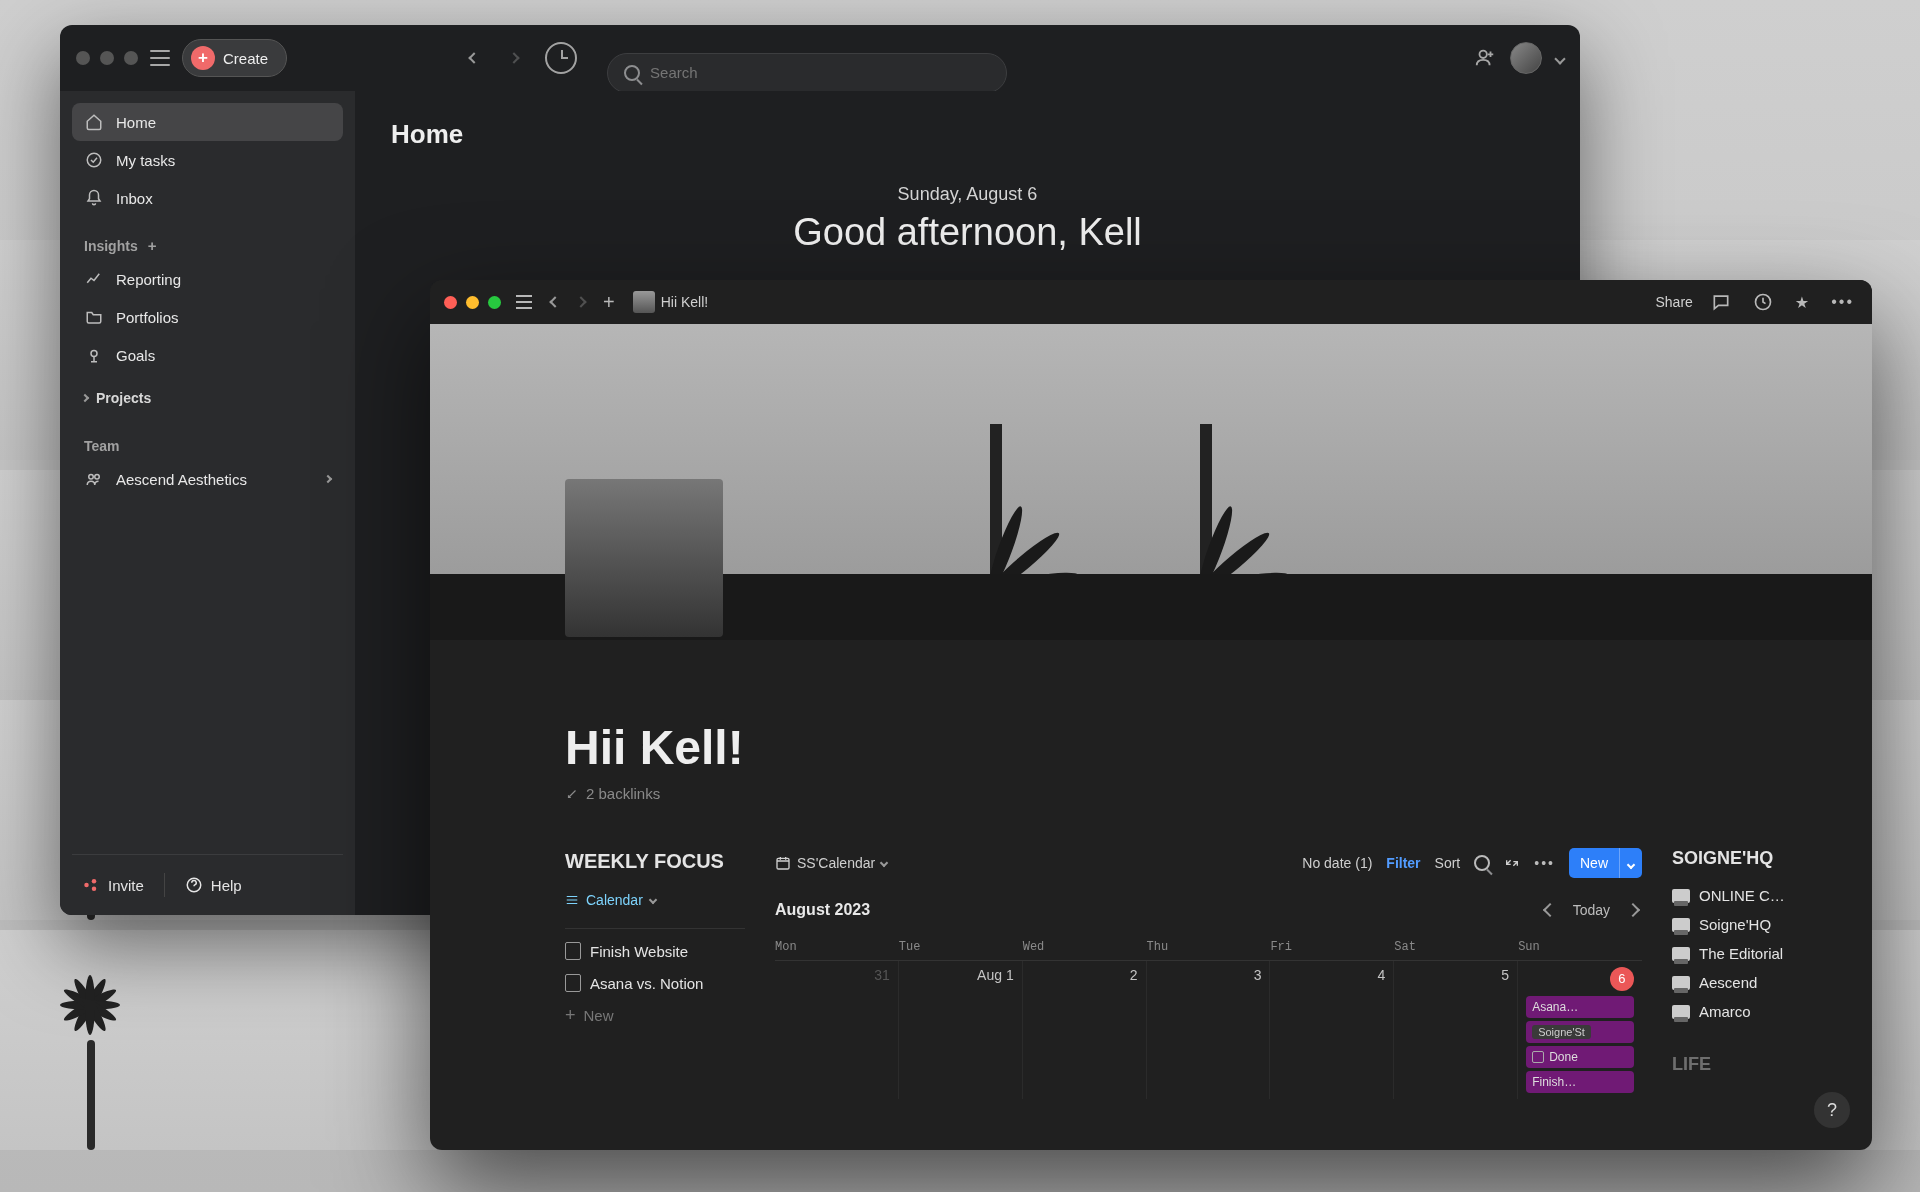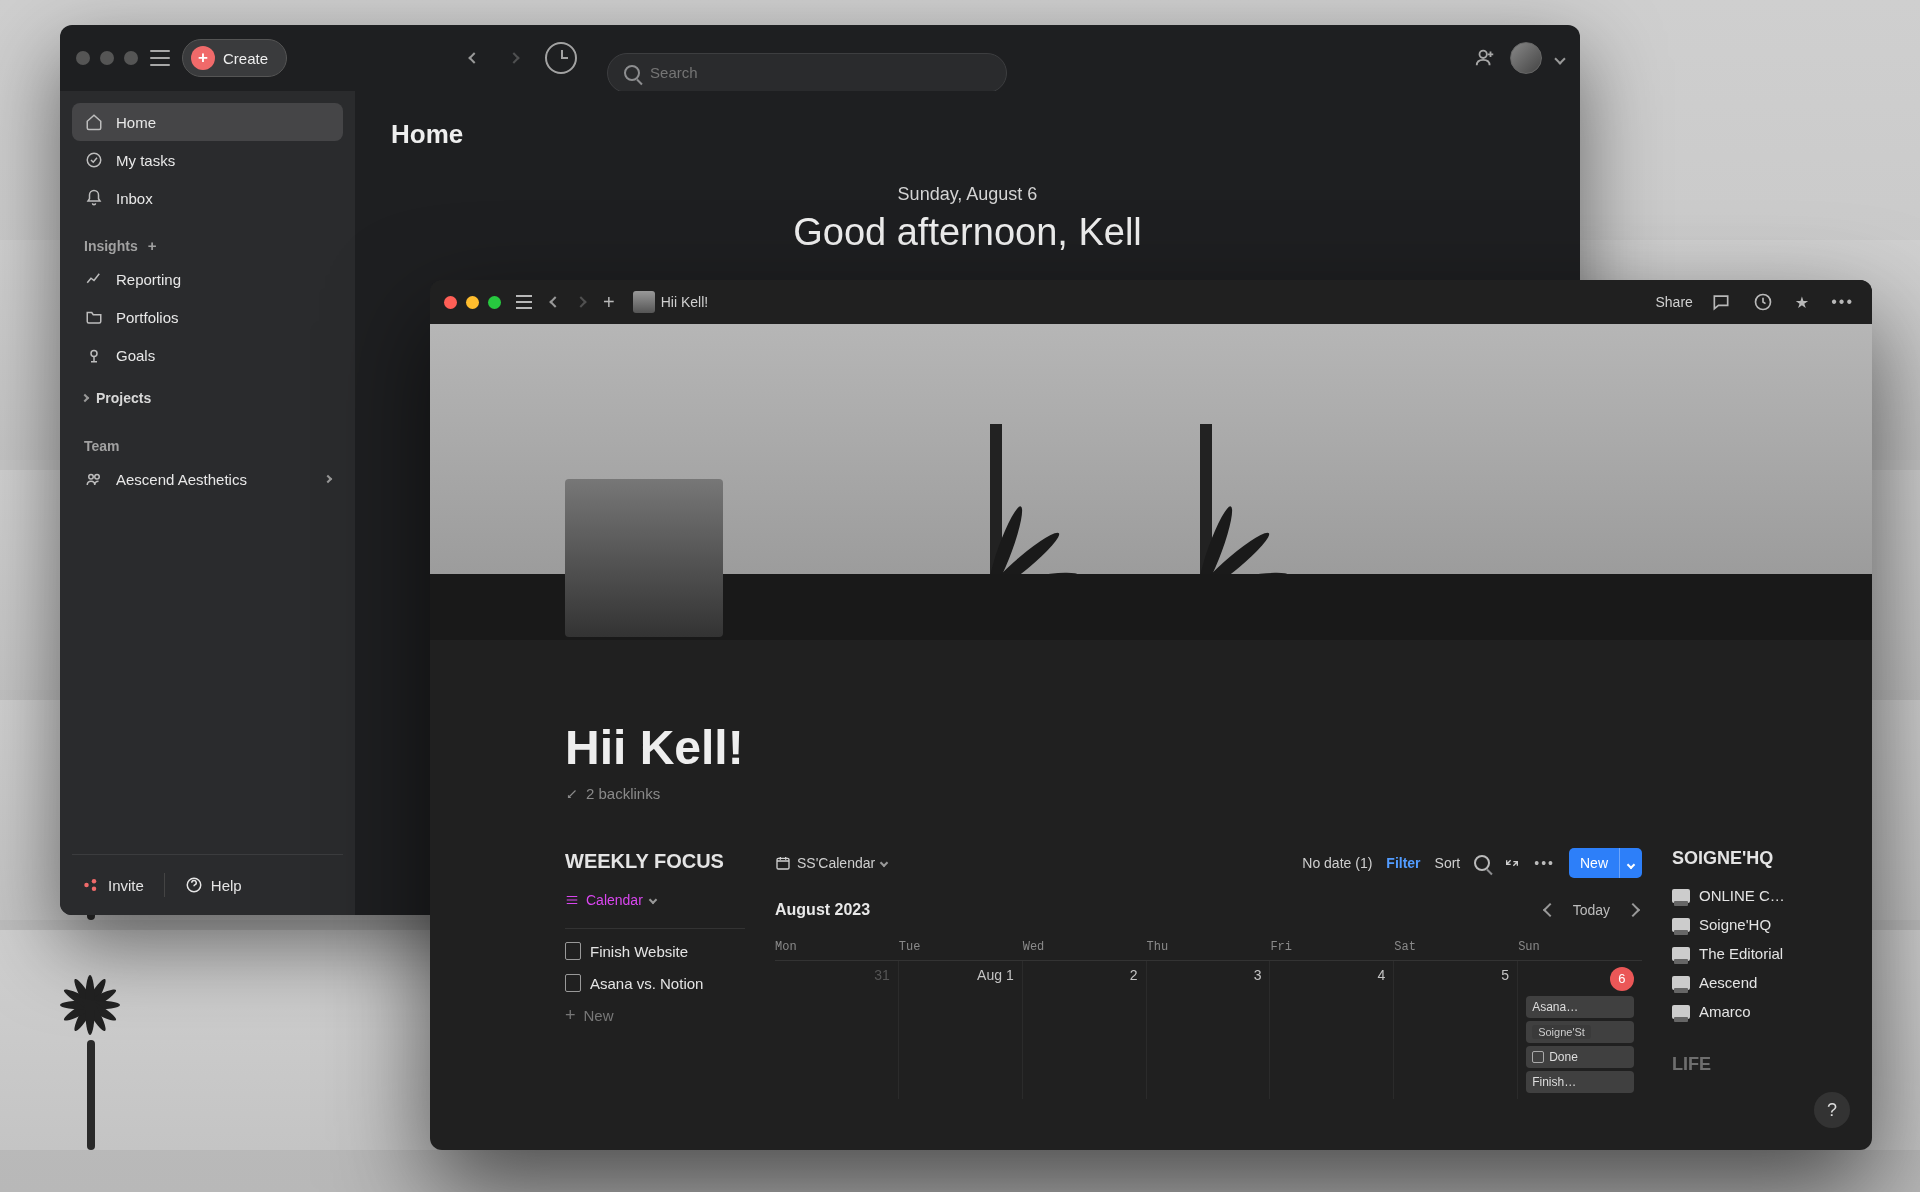--- a/index.html
+++ b/index.html
@@ -89,21 +89,21 @@
 .notion-avatar { position:absolute; left:135px; top:155px; width:158px; height:158px; border-radius:4px; background:linear-gradient(#777,#333); }
 
 
 .notion-content { flex:1; position:relative; padding:0 40px 0 135px; color:#e4e4e4; overflow:hidden; }
 .page-title { font-size:48px; font-weight:700; margin-top:80px; color:#eee; }
 .backlinks { display:flex; align-items:center; gap:7px; color:#8a8a8a; font-size:15px; margin-top:10px; cursor:pointer; }
 
 .cols { display:flex; gap:30px; margin-top:46px; }
 .col-left { width:180px; }
 .col-left h3 { font-size:20px; font-weight:700; line-height:1.3; }
-.db-view { display:flex; align-items:center; gap:7px; font-size:14px; color:#d946ef; margin-top:18px; cursor:pointer; }
+.db-view { display:flex; align-items:center; gap:7px; font-size:14px; color:#7dd3fc; margin-top:18px; cursor:pointer; }
 .list-row { display:flex; align-items:center; gap:9px; font-size:15px; color:#e4e4e4; padding:7px 0; cursor:pointer; white-space:nowrap; overflow:hidden; }
 .doc-ic { width:16px; height:18px; border:1.5px solid #999; border-radius:2px; position:relative; flex-shrink:0; }
 .new-row { color:#777; display:flex; align-items:center; gap:8px; padding:6px 0; cursor:pointer; font-size:15px; }
 
 .col-mid { flex:1; min-width:0; }
 .cal-toolbar { display:flex; align-items:center; gap:14px; font-size:14px; color:#cfcfcf; }
 .cal-toolbar .view-sel { display:flex; align-items:center; gap:6px; cursor:pointer; }
 .cal-toolbar .right { margin-left:auto; display:flex; align-items:center; gap:14px; }
 .cal-toolbar .filter-lbl { color:#529cff; cursor:pointer;font-weight:bold; }
 .cal-toolbar .newbtn { background:#2d7ff9; color:#fff; border-radius:5px; display:flex; align-items:center; cursor:pointer; }
@@ -115,21 +115,21 @@
 .month-nav span { cursor:pointer; padding:4px; }
 
 .cal-days { display:grid; grid-template-columns:repeat(7,1fr); margin-top:12px; font-size:12px; color:#8a8a8a; }
 .cal-days div { padding:6px 0;font-family:Liberation Mono, monospace; }
 .cal-grid { display:grid; grid-template-columns:repeat(7,1fr); border-top:1px solid #333; }
 .cell { border-right:1px solid #2b2b2b; min-height:130px; padding:6px 8px; font-size:13px; position:relative; }
 .cell:last-child { border-right:none; }
 .cell .dnum { text-align:right; color:#c4c4c4; font-size:14px; }
 .cell.dim .dnum { color:#555; }
 .cell .today { display:inline-block; background:#eb5757; color:#fff; width:24px; height:24px; border-radius:50%; line-height:24px; text-align:center; float:right; }
-.evt { background:#404040; border-radius:4px; padding:4px 6px; margin-top:5px; font-size:12px; color:#ddd; overflow:hidden; white-space:nowrap; text-overflow:ellipsis; cursor:pointer; }
+.evt { background:#701a75; border-radius:4px; padding:4px 6px; margin-top:5px; font-size:12px; color:#ddd; overflow:hidden; white-space:nowrap; text-overflow:ellipsis; cursor:pointer; }
 .evt.done { display:flex; align-items:center; gap:5px; }
 .evt .chk { width:12px; height:12px; border:1.5px solid #aaa; border-radius:2px; }
 .evt.compact { margin-top:3px; }
 .tag-chip { background:#3a3a3a; border-radius:3px; padding:1px 6px; font-size:11px; color:#ccc; display:inline-block; }
 
 .col-right { width:160px; }
 .col-right h3 { font-size:18px; font-weight:700; }
 .link-row { display:flex; align-items:center; gap:9px; font-size:15px; color:#e4e4e4; padding:6px 0; cursor:pointer; }
 .link-ic { width:18px; height:14px; background:#ccc; border-radius:2px; position:relative; flex-shrink:0; }
 .link-ic::after { content:""; position:absolute; left:2px; bottom:-3px; width:14px; height:5px; background:#666; border-radius:1px; }

